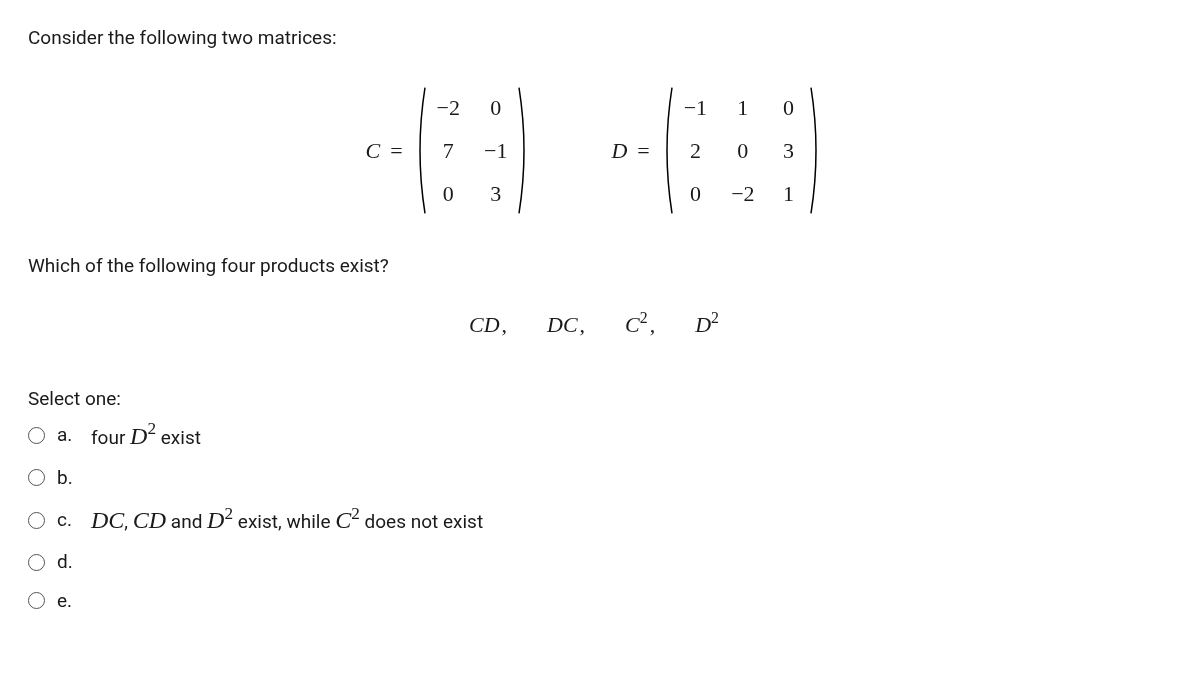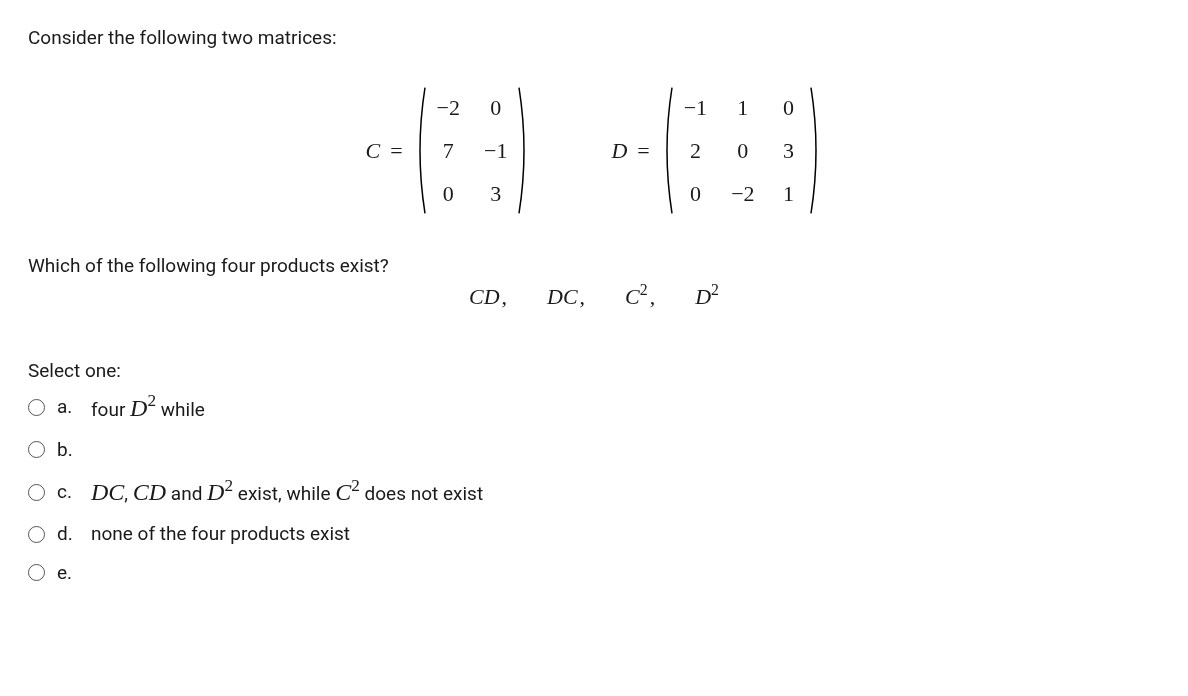--- a/index.html
+++ b/index.html
@@ -42,21 +42,21 @@
     .matrix-body {
       display: grid;
       gap: 10px 24px;
       padding: 6px 10px;
       align-items: center;
       justify-items: center;
     }
     .matrix-body.cols2 { grid-template-columns: repeat(2, auto); }
     .matrix-body.cols3 { grid-template-columns: repeat(3, auto); }
     .cell { min-width: 20px; text-align: center; }
-    .question-follow { }
+    .question-follow { margin-bottom: 28px; }
     .products-row {
       display: flex;
       justify-content: center;
       gap: 40px;
       font-family: 'Times New Roman', serif;
       font-size: 22px;
       font-style: italic;
       margin-bottom: 44px;
     }
     .products-row .prod { display: inline-flex; align-items: baseline; }
@@ -166,36 +166,35 @@
     </span>
 </div>
 
 <div class="select-label">Select one:</div>
 
 <ul class="options">
   <li>
     <span class="radio"></span>
     <span class="opt-letter">a.</span>
     <span class="opt-text">
-      <span>four </span><span class="math"><span>D</span><span class="sup">2</span></span><span> while</span>
+      <span>four </span><span class="math"><span>D</span><span class="sup">2</span></span><span> exist</span>
     </span>
   </li>
   <li>
     <span class="radio"></span>
     <span class="opt-letter">b.</span>
   </li>
   <li>
     <span class="radio"></span>
     <span class="opt-letter">c.</span>
     <span class="opt-text">
       <span class="math">DC</span><span>, </span><span class="math">CD</span><span> and </span><span class="math"><span>D</span><span class="sup">2</span></span><span> exist, while </span><span class="math"><span>C</span><span class="sup">2</span></span><span> does not exist</span>
     </span>
   </li>
   <li>
     <span class="radio"></span>
     <span class="opt-letter">d.</span>
-    <span class="opt-text">none of the four products exist</span>
   </li>
   <li>
     <span class="radio"></span>
     <span class="opt-letter">e.</span>
   </li>
 </ul>
 
 </body></html>

